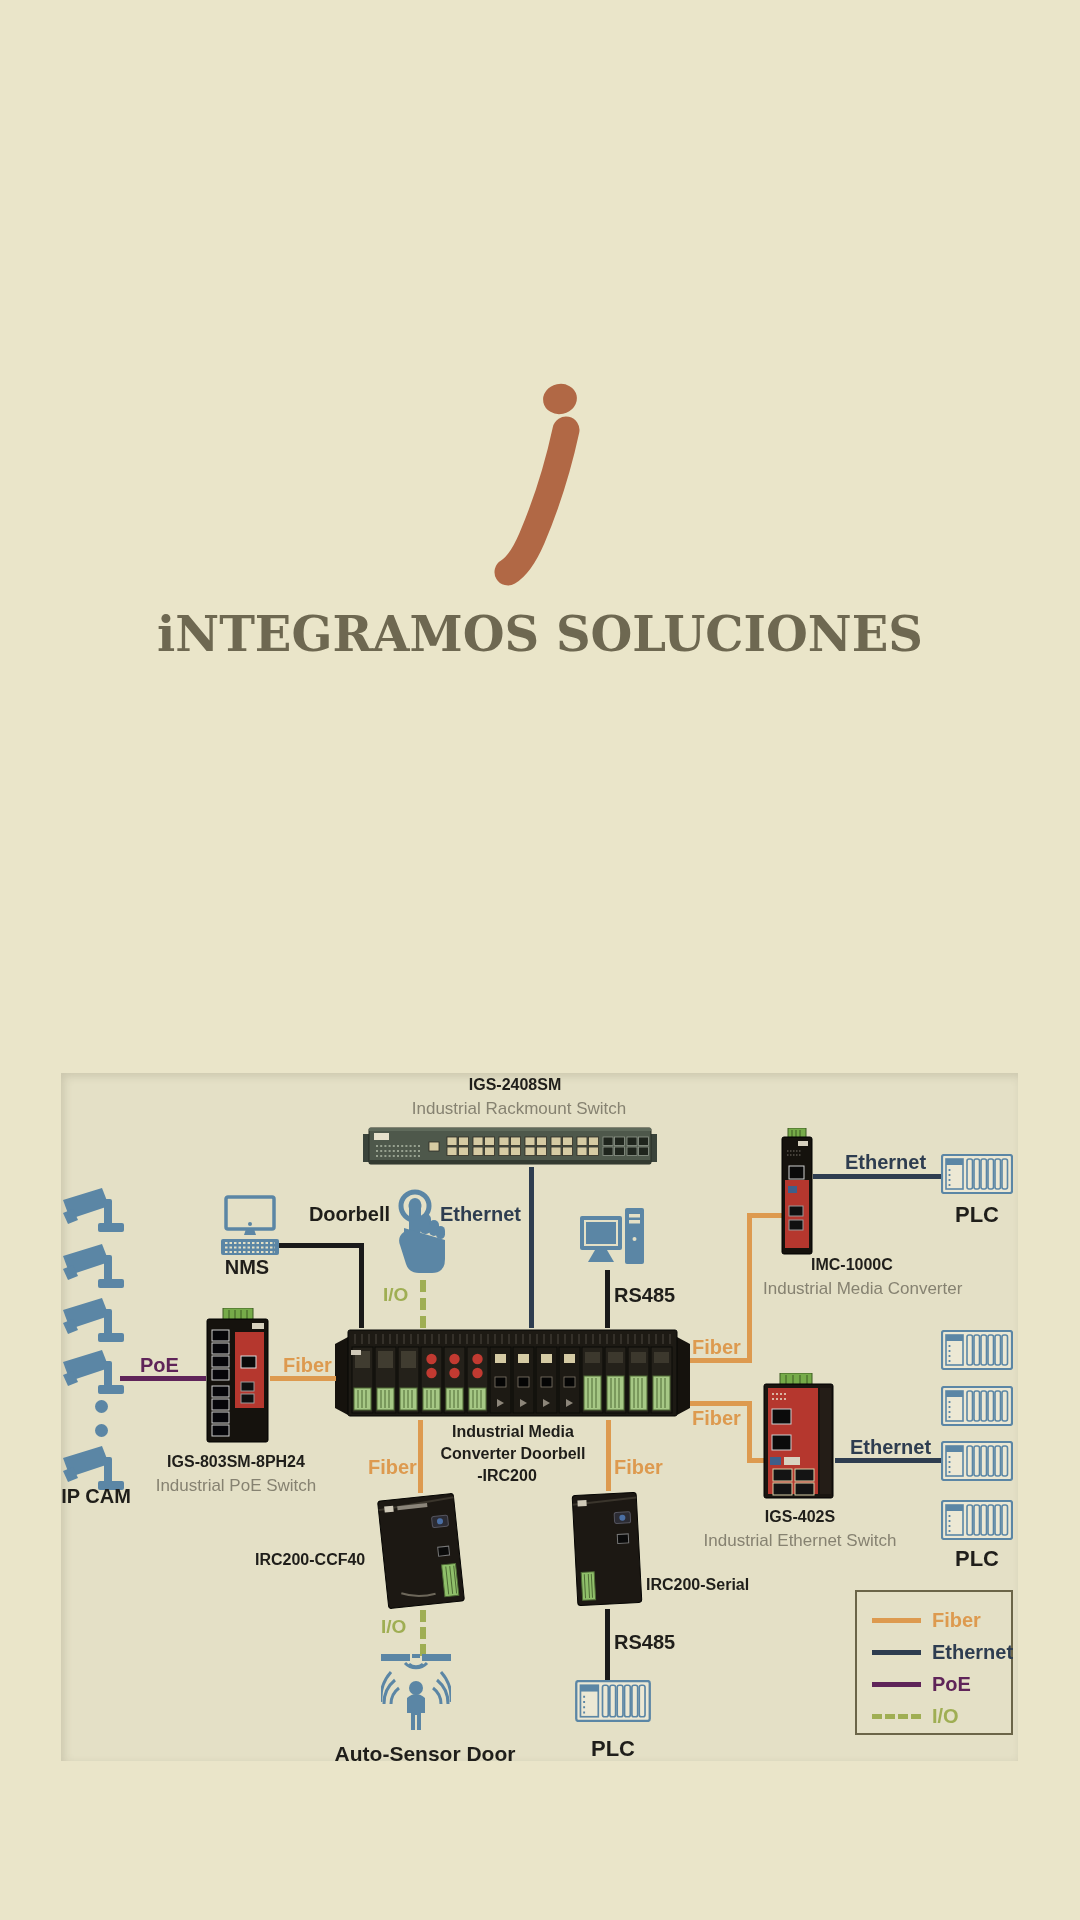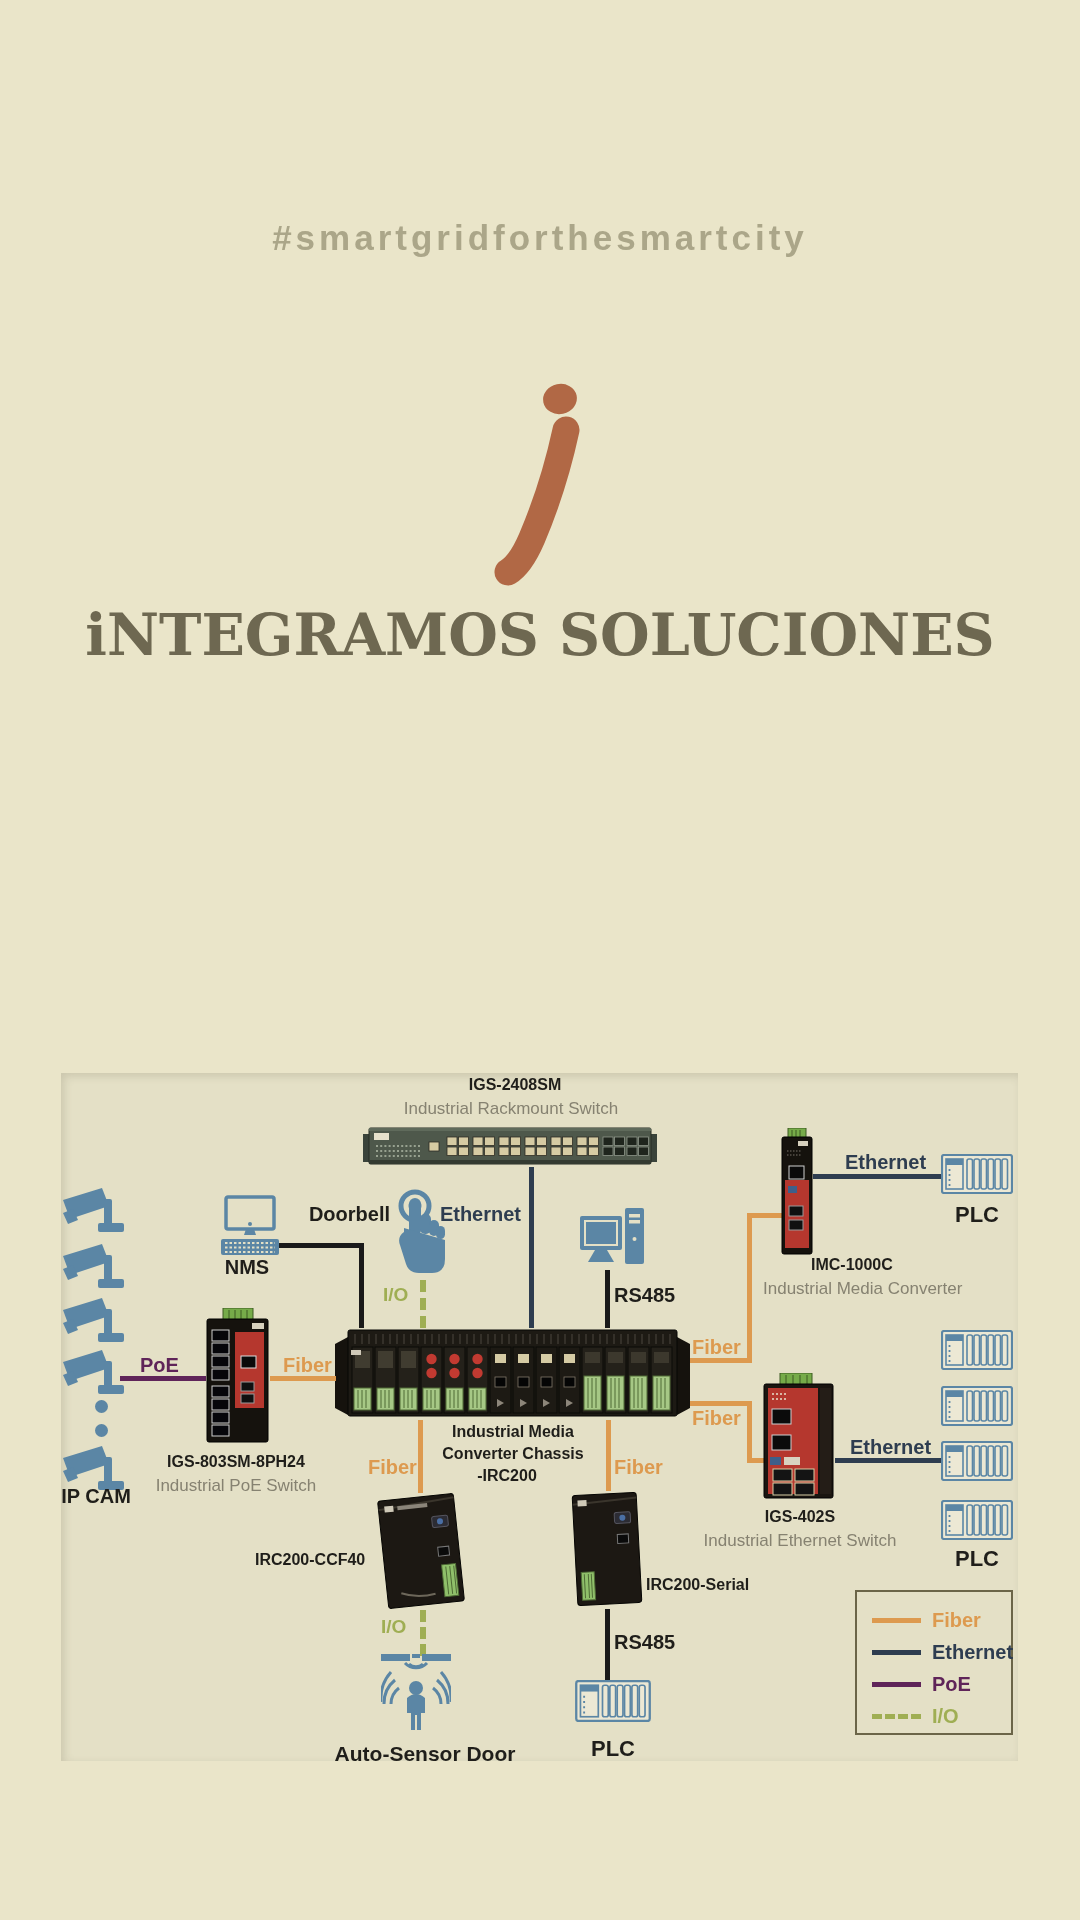--- a/index.html
+++ b/index.html
@@ -8,21 +8,21 @@
     --terracotta:#b16845; --label-dark:#1f1e1a; --label-gray:#868271; --legend-border:#6b6548;
   }
   *{margin:0;padding:0;box-sizing:border-box;}
   body{background:#888;}
   .canvas{position:relative;width:1080px;height:1920px;background:var(--bg);overflow:hidden;
           font-family:"Liberation Sans",sans-serif;}
   .hashtag{position:absolute;top:218px;left:0;width:100%;text-align:center;font-size:35px;
            font-weight:bold;letter-spacing:4px;color:var(--hashtag);}
   .i-logo{position:absolute;left:488px;top:380px;}
   .title{position:absolute;top:596px;left:0;width:100%;text-align:center;
-         font-family:"DejaVu Serif",serif;font-weight:bold;font-size:57px;line-height:77px;
+         font-family:"DejaVu Serif",serif;font-weight:bold;font-size:48px;line-height:77px;
          color:var(--title);letter-spacing:0px;}
   .panel{position:absolute;left:61px;top:1073px;width:957px;height:688px;background:var(--panel);
          box-shadow:inset 3px 3px 8px rgba(90,85,60,.18);}
   .abs{position:absolute;}
   .hline{position:absolute;height:5px;}
   .vline{position:absolute;width:5px;}
   .c-fiber{background:var(--fiber);} .c-eth{background:var(--ethernet);}
   .c-poe{background:var(--poe);} .c-blk{background:var(--line-black);}
   .vdash{position:absolute;width:0;border-left:6px dashed var(--io);}
   .link-label{position:absolute;font-weight:bold;font-size:20px;white-space:nowrap;}
@@ -38,21 +38,20 @@
   .swatch-dash{width:49px;height:0;border-top:5px dashed var(--io);flex:none;}
   .legend-label{font-weight:bold;font-size:20px;}
   .dot{position:absolute;width:13px;height:13px;border-radius:50%;background:var(--blue);}
   .rot6{transform:rotate(-6deg);} .rot3{transform:rotate(-3deg);}
 </style>
 </head>
 <body>
 
 <div class="canvas">
 
-  <div class="hashtag">#smartgridforthesmartcity</div>
 
   <svg class="i-logo" width="96" height="212" viewBox="0 0 96 212">
     <ellipse cx="72" cy="19" rx="17" ry="15" fill="#b16845" transform="rotate(-12 72 19)"></ellipse>
     <path d="M78,50 C70,87 58,125 44,158 C38,172 30,186 20,192" fill="none" stroke="#b16845" stroke-width="27" stroke-linecap="round"></path>
   </svg>
 
   <div class="title">
     <div>iNTEGRAMOS SOLUCIONES</div>
   </div>
 
@@ -117,21 +116,21 @@
           <rect x="33" y="5" width="5.5" height="30" rx="2" fill="none" stroke="#5b86a5" stroke-width="1.6"></rect>
           <rect x="40" y="5" width="5.5" height="30" rx="2" fill="none" stroke="#5b86a5" stroke-width="1.6"></rect>
           <rect x="47" y="5" width="5.5" height="30" rx="2" fill="none" stroke="#5b86a5" stroke-width="1.6"></rect>
           <rect x="54" y="5" width="5.5" height="30" rx="2" fill="none" stroke="#5b86a5" stroke-width="1.6"></rect>
           <rect x="61" y="5" width="5.5" height="30" rx="2" fill="none" stroke="#5b86a5" stroke-width="1.6"></rect>
         </g>
       </defs>
     </svg>
 
     <div class="dev-name tc" style="left:304px;top:3px;width:300px;">IGS-2408SM</div>
-    <div class="dev-desc tc" style="left:300px;top:26px;width:300px;">Industrial Rackmount Switch</div>
+    <div class="dev-desc tc" style="left:308px;top:26px;width:300px;">Industrial Rackmount Switch</div>
     <svg class="abs" style="left:302px;top:52px;" width="294" height="42" viewBox="0 0 294 42">
       <rect x="0" y="9" width="7" height="28" fill="#3a433a"></rect>
       <rect x="287" y="9" width="7" height="28" fill="#3a433a"></rect>
       <rect x="6" y="3" width="282" height="36" rx="1.5" fill="#4e584b" stroke="#272c24"></rect>
       <rect x="6" y="3" width="282" height="3" fill="#5f6a5b"></rect>
       <rect x="6" y="35" width="282" height="4" fill="#343b31"></rect>
       <rect x="11" y="8" width="15" height="7" fill="#e6e1cc"></rect>
       <path d="M13,21 h46 M13,26 h46 M13,31 h46" stroke="#97a18f" stroke-width="2.2" stroke-dasharray="2 2.2"></path>
       <rect x="66" y="17" width="10" height="9" fill="#d6cba3" stroke="#2e2c24" stroke-width=".8"></rect>
       <use href="#pg" x="84" y="12"></use>
@@ -204,21 +203,21 @@
         <use href="#mC" x="178" y="19"></use>
         <use href="#mC" x="201" y="19"></use>
         <use href="#mC" x="224" y="19"></use>
       <use href="#mD" x="247" y="19"></use>
         <use href="#mD" x="270" y="19"></use>
         <use href="#mD" x="293" y="19"></use>
         <use href="#mD" x="316" y="19"></use>
       <rect x="16" y="22" width="10" height="5" fill="#cfc9b8"></rect>
     </svg>
     <div class="dev-name tc" style="left:302px;top:348px;width:300px;line-height:22px;">Industrial Media</div>
-    <div class="dev-name tc" style="left:302px;top:370px;width:300px;line-height:22px;">Converter Chassis</div>
+    <div class="dev-name tc" style="left:302px;top:370px;width:300px;line-height:22px;">Converter Doorbell</div>
     <div class="dev-name tc" style="left:296px;top:392px;width:300px;line-height:22px;">-IRC200</div>
 
     <svg class="abs" style="left:1px;top:113px;" width="66" height="50" viewBox="0 0 66 50">
         <use href="#cam"></use>
       </svg>
     <svg class="abs" style="left:1px;top:169px;" width="66" height="50" viewBox="0 0 66 50">
         <use href="#cam"></use>
       </svg>
     <svg class="abs" style="left:1px;top:223px;" width="66" height="50" viewBox="0 0 66 50">
         <use href="#cam"></use>

